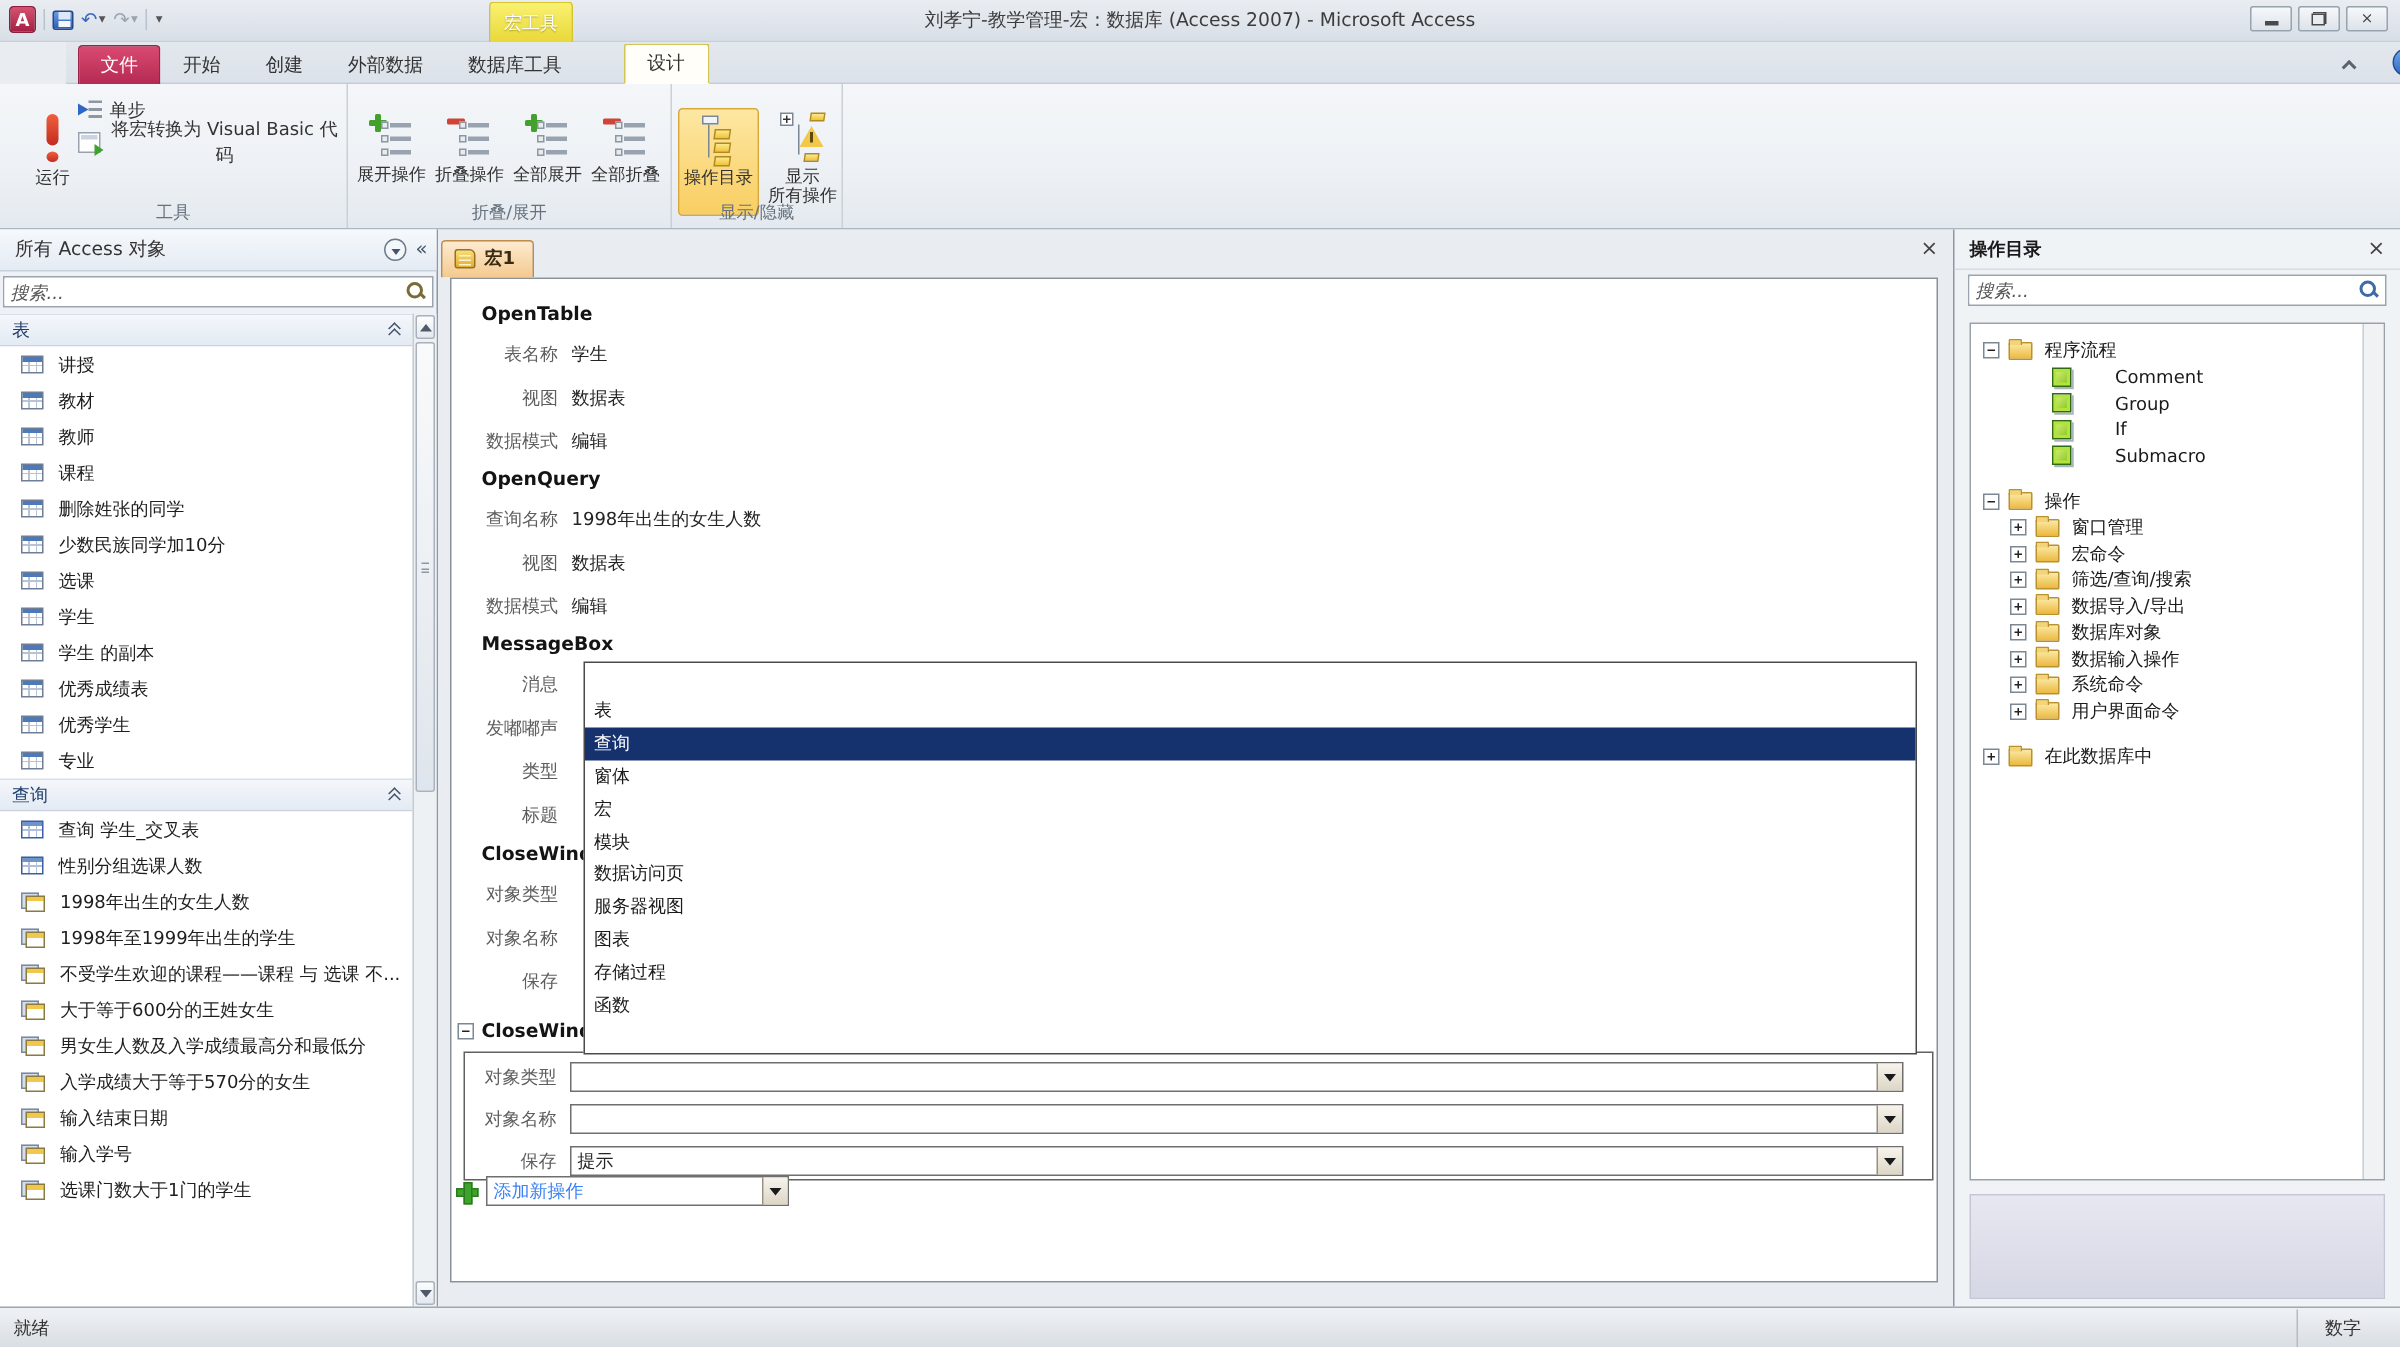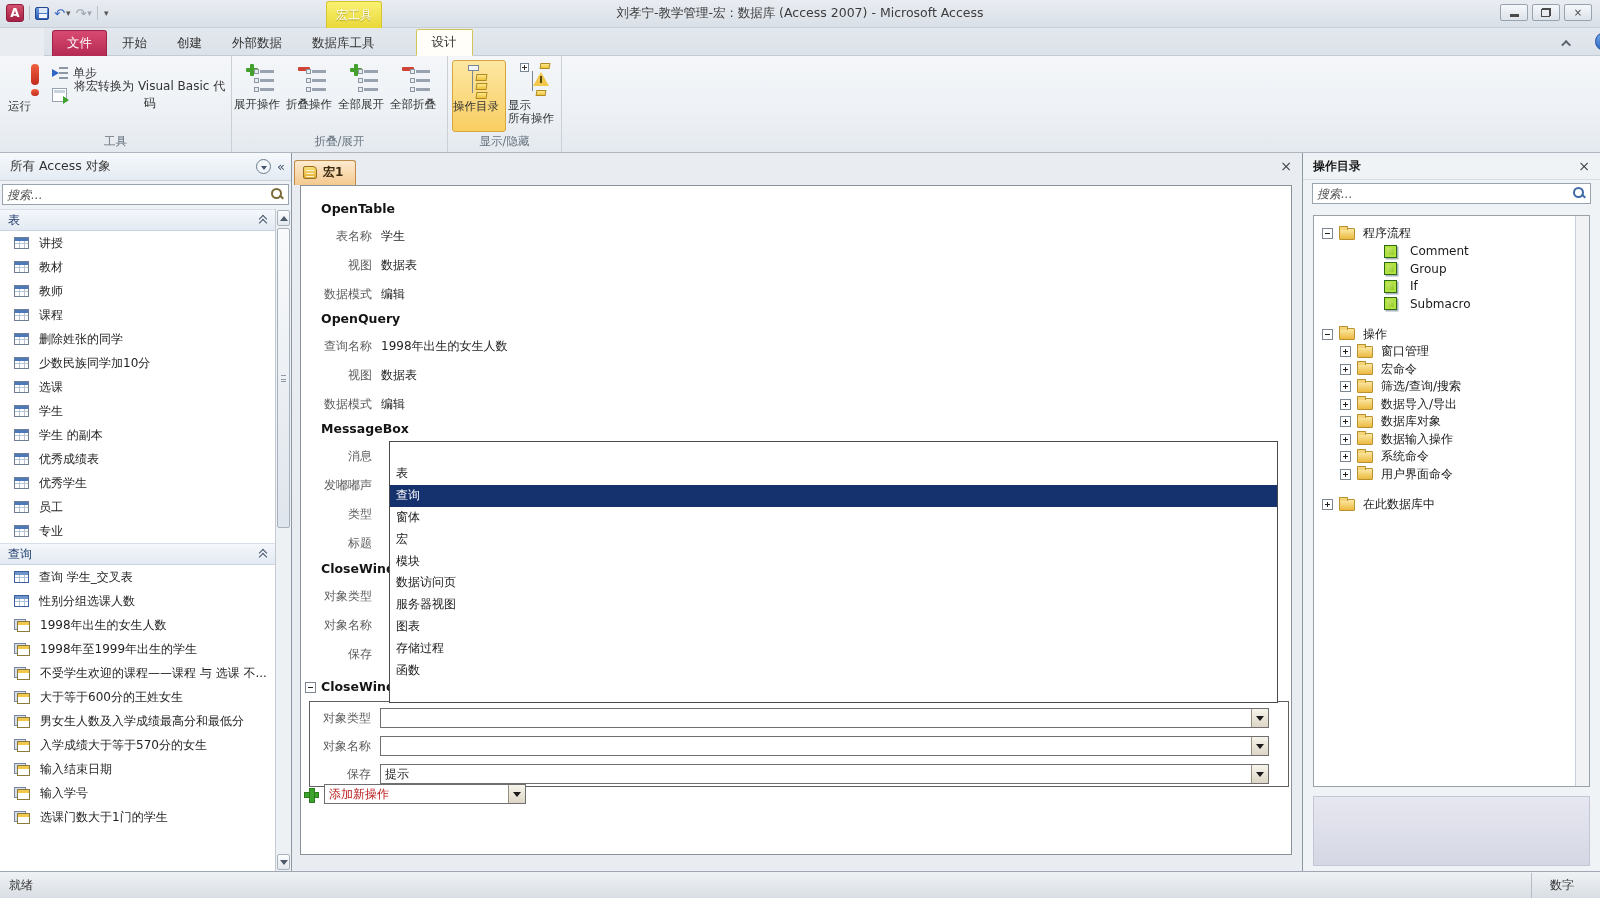--- a/index.html
+++ b/index.html
@@ -47,21 +47,21 @@
   .ribbon-collapse { position:absolute; right:66px; top:7px; width:22px; height:16px; display:flex; align-items:center; justify-content:center; }
   .chev-up { width:7px; height:7px; border-left:2px solid #5A6470; border-top:2px solid #5A6470; transform:rotate(45deg) translateY(2px); }
   .help-btn { position:absolute; right:30px; top:4px; width:19px; height:19px; border-radius:50%;
     background:linear-gradient(#74AAE9,#2D66C4); border:1px solid #1F4E9C; color:#fff; font-weight:bold; font-size:12px;
     display:flex; align-items:center; justify-content:center; }
   
   .ribbon { position:absolute; left:0; top:56px; width:100%; height:97px;
     background:linear-gradient(#F4F6F9,#EDF1F5 60%, #E4E9EF); border-bottom:1px solid #AEB6BF; }
   .rgroup { position:absolute; top:0; height:96px; border-right:1px solid #C9D0D8; }
   .rgroup .glabel { position:absolute; bottom:3px; width:100%; text-align:center; color:#67727E; font-size:11.5px; }
-  .bigbtn { position:absolute; top:4px; width:54px; height:72px; border-radius:3px; }
+  .bigbtn { position:absolute; top:16px; width:54px; height:72px; text-align:center; border-radius:3px; }
   .bigbtn .blabel { margin-top:2px; font-size:11.5px; color:#333; line-height:13px; }
   .bigbtn.highlight { background:linear-gradient(#FDE7A2,#F9CE62); border:1px solid #D7A73C; }
   .icon-run { width:14px; height:34px; margin:4px auto 0; position:relative; }
   .icon-run::before { content:""; position:absolute; left:3px; top:0; width:8px; height:21px; background:linear-gradient(#F0603F,#C22B1E); border-radius:4px; }
   .icon-run::after { content:""; position:absolute; left:3px; bottom:2px; width:8px; height:7px; background:linear-gradient(#F0603F,#C22B1E); border-radius:50%; }
   .smallbtn { display:flex; align-items:center; gap:5px; height:22px; padding:0 4px; color:#333;text-align:center; }
   .icon-step { width:16px; height:14px; position:relative; }
   .icon-step::before { content:""; position:absolute; right:0; top:1px; width:9px; height:12px;
     background:repeating-linear-gradient(to bottom,#8C97A3 0 2px,transparent 2px 5px); }
   .icon-step::after { content:""; position:absolute; left:0; top:3px; width:0; height:0;
@@ -167,36 +167,36 @@
   .combo { position:relative; height:20px; background:#fff; border:1px solid #6F6F6F; display:flex; align-items:center; padding:0 20px 0 4px; }
   .combo .cval { color:#242424; }
   .combo-btn { position:absolute; right:0; top:0; bottom:0; width:17px;
     background:linear-gradient(#F7F4EC,#DDD6C6); border-left:1px solid #98907E; display:flex; align-items:center; justify-content:center; }
   .combo-btn::after { content:""; border-left:4px solid transparent; border-right:4px solid transparent; border-top:5px solid #1A1A1A; }
   .add-row { position:absolute; left:3px; top:598px; display:flex; align-items:center; gap:7px; }
   .plus-ico { width:13px; height:13px; position:relative; }
   .plus-ico::before { content:""; position:absolute; left:0; top:4.5px; width:13px; height:4px; background:#3DA32C; border:1px solid #2B7A1C; }
   .plus-ico::after { content:""; position:absolute; left:4.5px; top:0; width:4px; height:13px; background:#3DA32C; border:1px solid #2B7A1C; }
   .add-combo { width:202px; }
-  .add-combo .cval { color:#b91c1c; }
+  .add-combo .cval { color:#3b82f6; }
   .dropdown { position:absolute; left:88px; top:255px; width:889px; height:262px; background:#fff;
     border:1px solid #4A4A4A; z-index:9; padding-top:21px; }
   .dd-item { height:21.8px; display:flex; align-items:center; padding-left:6px; color:#1A1A1A; }
   .dd-item.sel { background:#15316E; color:#fff; }
   
   .catpane { position:relative; width:298px; height:100%; background:#F0F3F6; border-left:1px solid #8E98A2; }
   .cat-header { height:27px; display:flex; align-items:center; padding:0 10px; border-bottom:1px solid #D5DCE4; }
   .cat-title { flex:1; font-weight:bold; color:#1A1A1A; }
   .cat-close { color:#444; font-size:14px; }
   .cat-search { margin:3px 9px; }
   .cat-search .mag::before { border-color:#3E6AA8; } .cat-search .mag::after { background:#3E6AA8; }
   .tree { position:absolute; left:10px; right:10px; top:62px; height:572px; background:#fff; border:1px solid #98A0A8; padding-top:9px; overflow:hidden; }
   .trow { height:17.5px; display:flex; align-items:center; color:#1A1A1A; }
   .trow .pm-box { margin-right:6px; }
-  .lvl0 { padding-left:8px; } .lvl1 { padding-left:26px; } .flowitem { padding-left:70px; }
+  .lvl0 { padding-left:8px; } .lvl1 { padding-left:26px; } .flowitem { padding-left:54px;gap:16px; }
   .folder { width:16px; height:12px; background:linear-gradient(#FBE9A6,#ECB93F); border:1px solid #B9922F;
     border-radius:1px; position:relative; margin-right:8px; flex:none; }
   .folder::before { content:""; position:absolute; left:-1px; top:-3px; width:7px; height:3px;
     background:#F4D478; border:1px solid #B9922F; border-bottom:none; border-radius:1px 1px 0 0; }
   .flow-ico { width:13px; height:13px; border:1px solid #2F6B14; background:linear-gradient(135deg,#DDF287,#7FC413);
     box-shadow:inset 0 0 0 2px #B4E23F, 1.5px 1.5px 0 #AAB4BE; margin-right:13px; flex:none; }
   .tspacer { height:13px; }
   .tree-scroll { position:absolute; right:0; top:0; bottom:0; width:14px; background:#F0F2F4; border-left:1px solid #C8CED5; }
   .descbox { position:absolute; left:10px; right:10px; top:643px; height:70px;
     background:linear-gradient(#E6E7F0,#D5D7E4); border:1px solid #C4C6D6; }
@@ -415,24 +415,20 @@
             <span class="ico-table"></span>
             <span>学生 的副本</span>
           </div>
         <div class="nav-item">
             <span class="ico-table"></span>
             <span>优秀成绩表</span>
           </div>
         <div class="nav-item">
             <span class="ico-table"></span>
             <span>优秀学生</span>
-          </div>
-        <div class="nav-item">
-            <span class="ico-table"></span>
-            <span>员工</span>
           </div>
         <div class="nav-item">
             <span class="ico-table"></span>
             <span>专业</span>
           </div>
         <div class="sec-hdr">
           <span class="sh-label">查询</span>
           <span class="chev2"></span>
         </div>
         <div class="nav-item">

